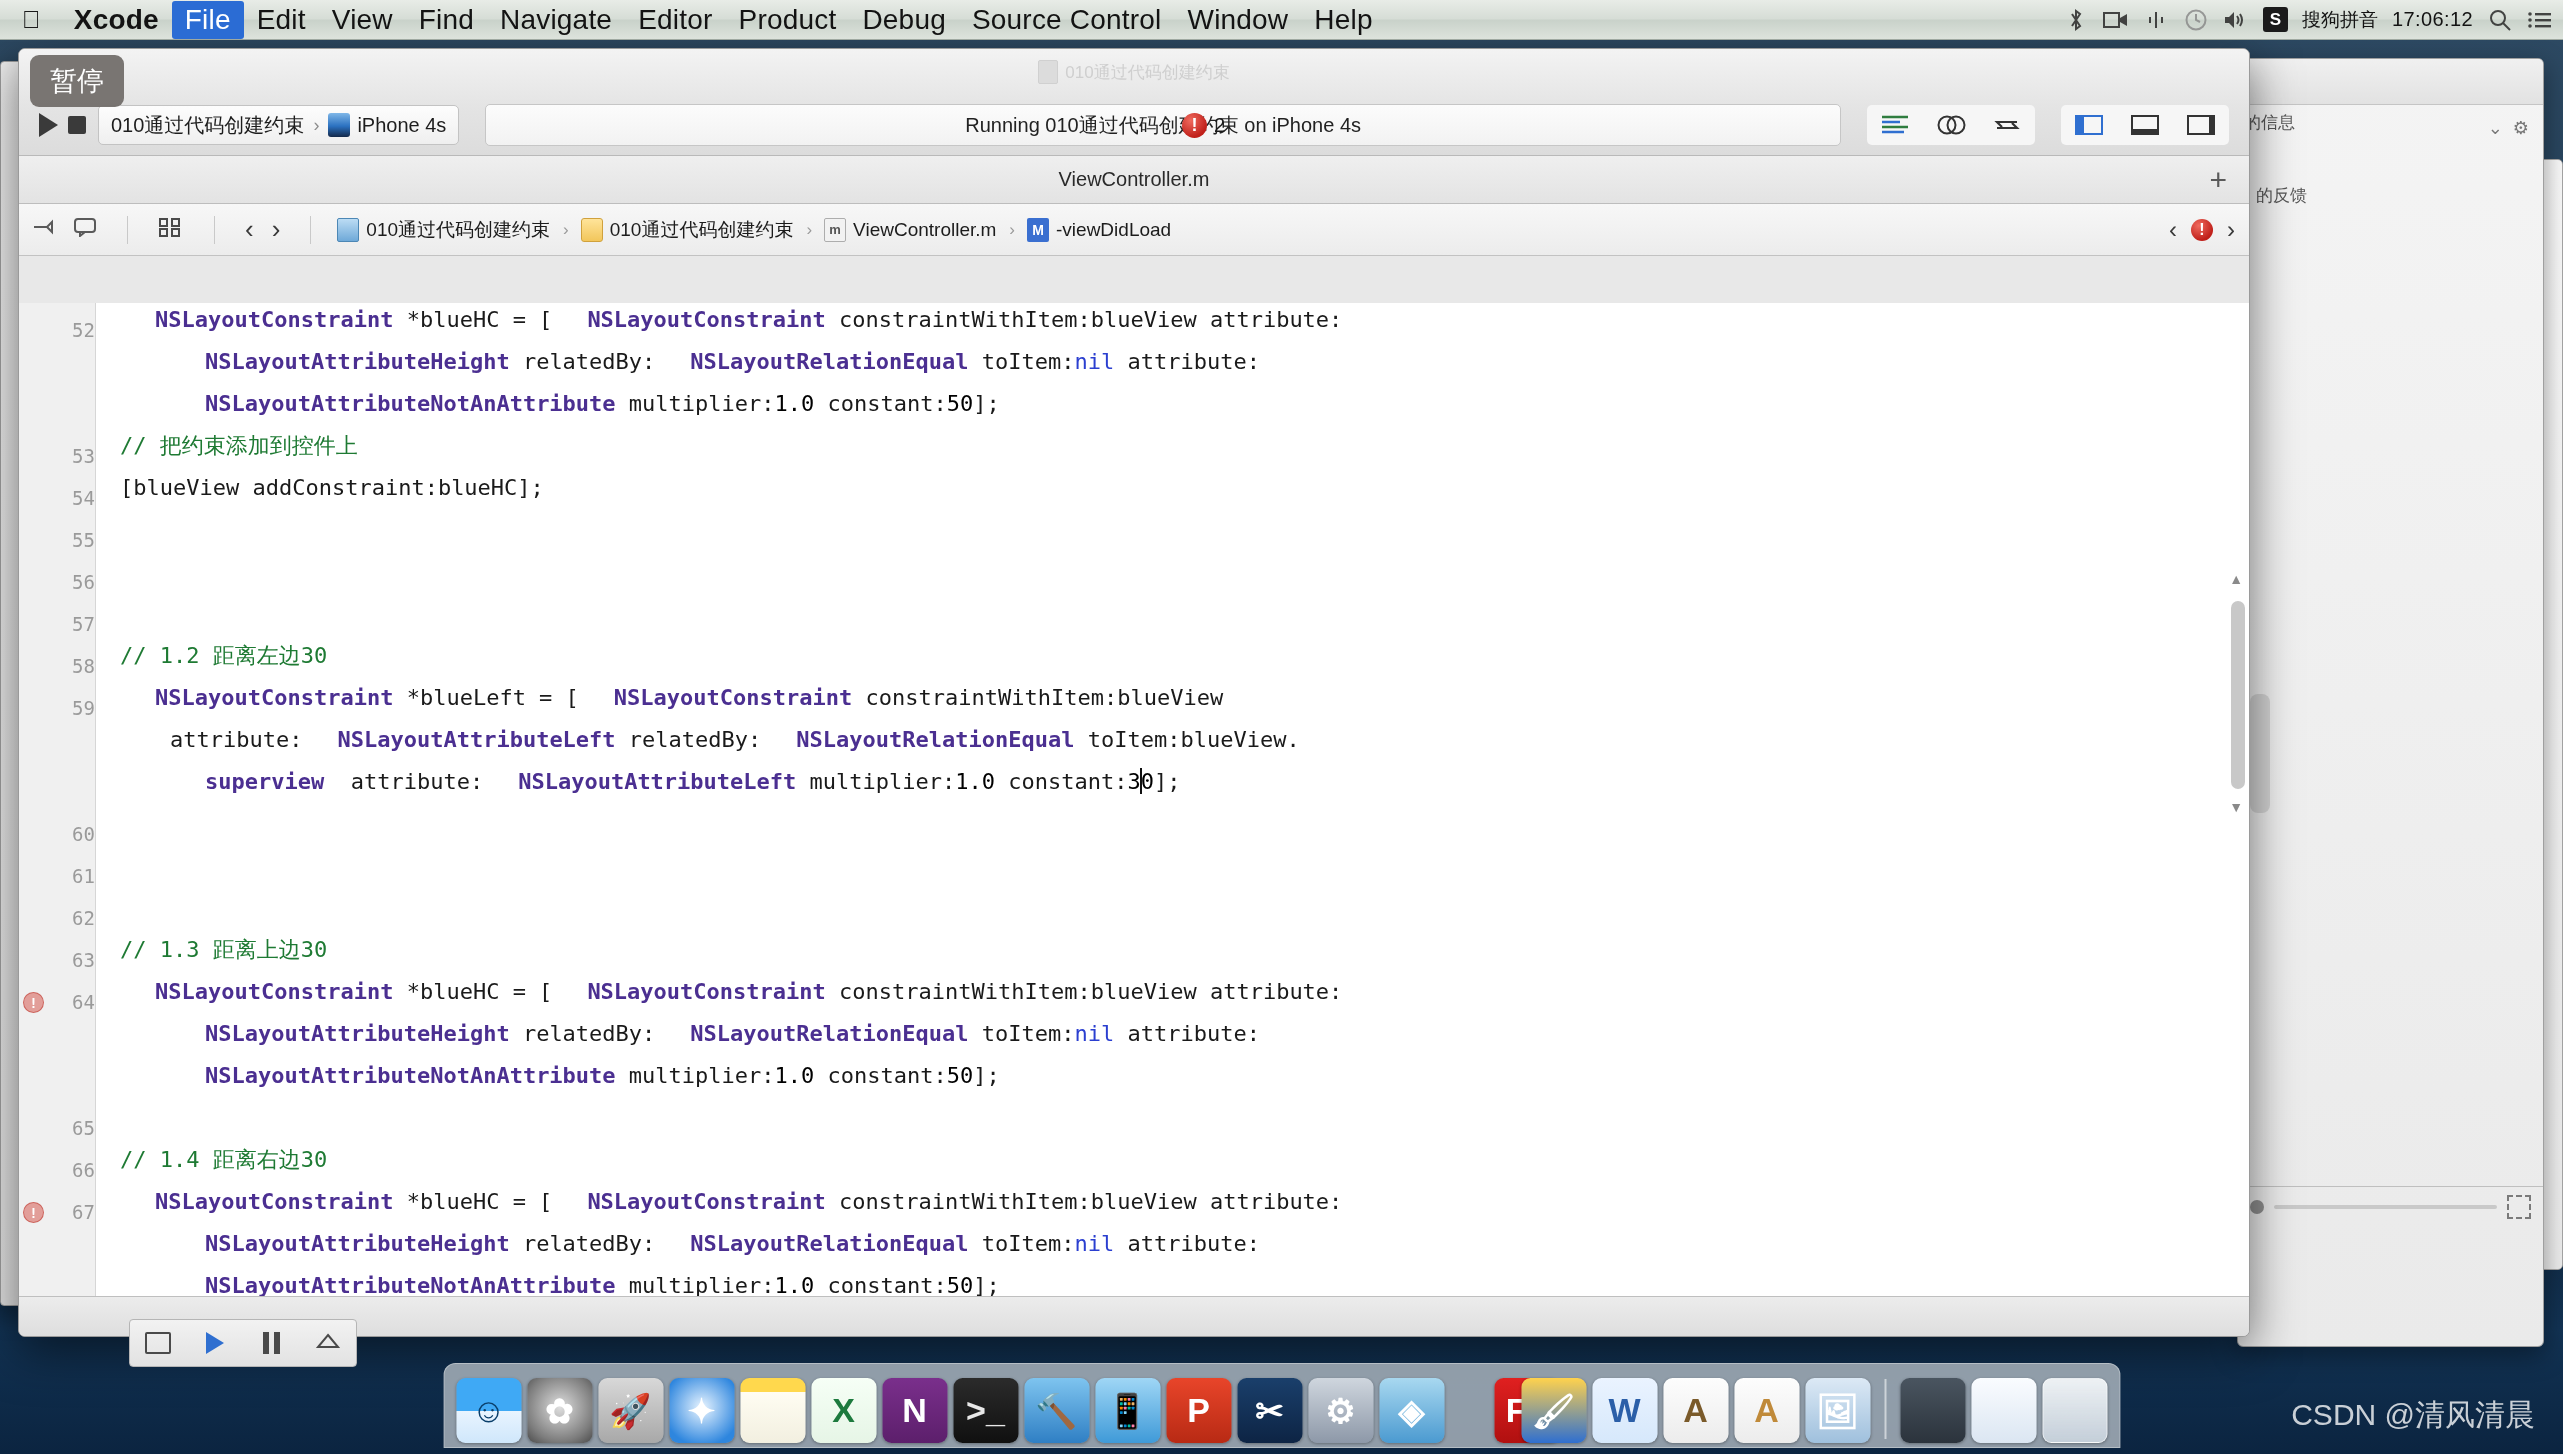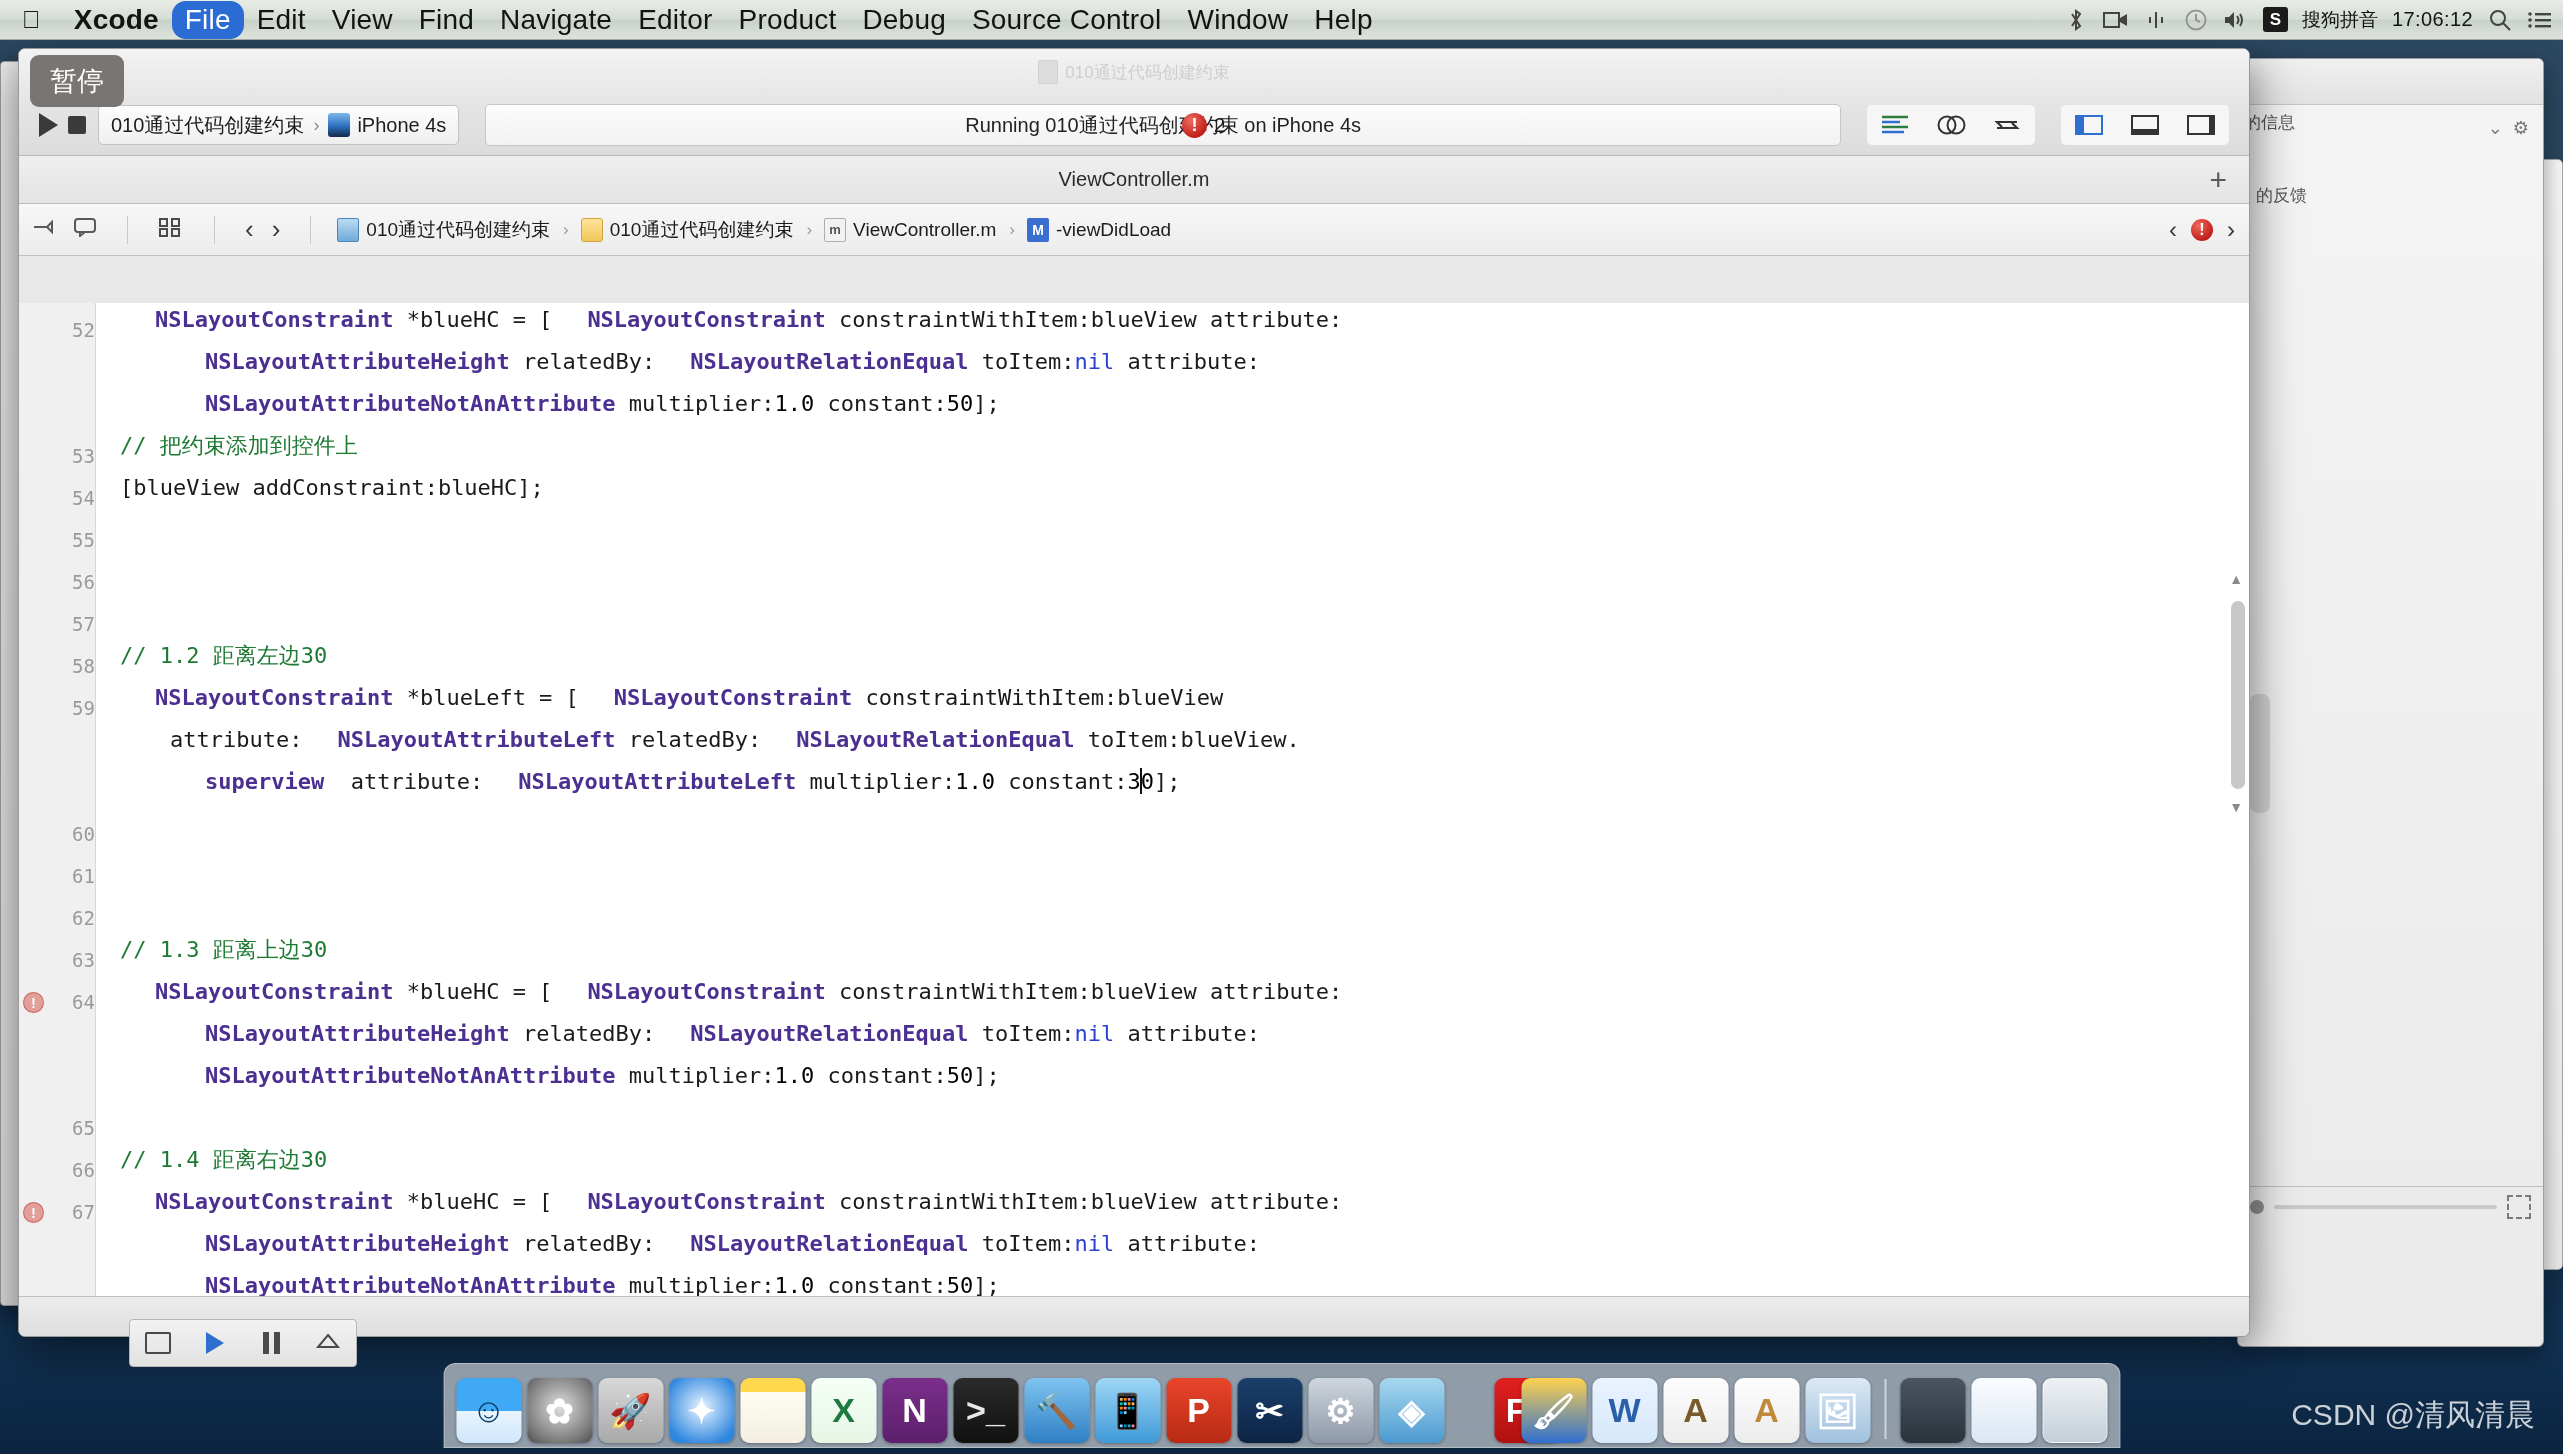--- a/index.html
+++ b/index.html
@@ -27,21 +27,21 @@
     background: linear-gradient(180deg, #e8ece7 0%, #d6ddd6 48%, #c9d2ca 52%, #dde3dc 100%);
     border-bottom: 1px solid #9fa9a1;
     display: flex; align-items: center;
     padding: 0 10px 0 22px;
     font-size: 20px; color: #131313;
     z-index: 60;
   }
   .mb-apple { font-size: 25px; line-height: 1; margin-right: 20px; color:#1a1a1a; }
   .mb-item { padding: 3px 13px; font-size: 28px; white-space: nowrap; letter-spacing: 0.2px; }
   .mb-item.bold { font-weight: bold; }
-  .mb-item.sel { background: #2b6cd4; color: #fff; border-radius: 14px; }
+  .mb-item.sel { background: #2b6cd4; color: #fff; border-radius: 3px; }
   .mb-spacer { flex: 1; }
   .mb-status { display: flex; align-items: center; gap: 14px; font-size: 19px; }
   .mb-ico { width: 26px; height: 26px; display:inline-flex; align-items:center; justify-content:center; opacity:.82;}
   .mb-sogou {
     width: 25px; height: 25px; background: #1b1b1b; color: #fff;
     font-weight: bold; font-size: 17px; border-radius: 3px;
     display: inline-flex; align-items: center; justify-content: center;
   }
   .mb-time { font-size: 20px; letter-spacing: 0.4px; }
 

